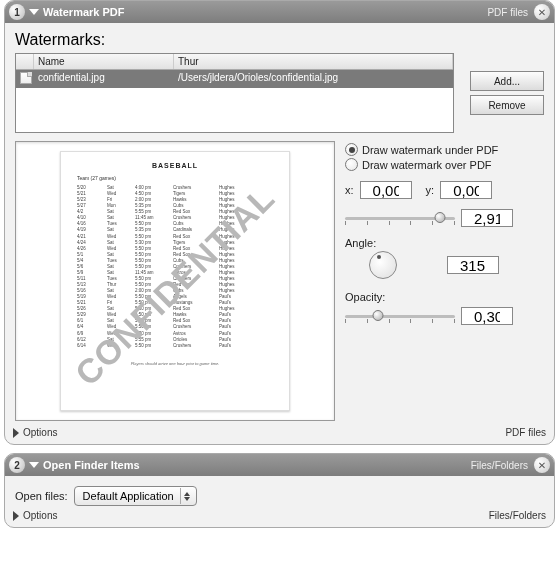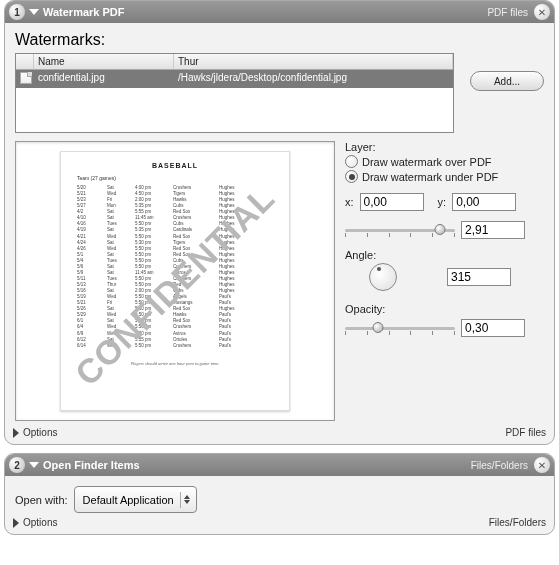--- a/index.html
+++ b/index.html
@@ -22,48 +22,48 @@
   .th { padding:2px 4px; border-right:1px solid #ccc; font-weight:normal; color:#222; }
   .th.icon-col { width:18px; border-right:1px solid #ccc; }
   .th.name-col { width:140px; }
   .th.path-col { flex:1; }
   .table-row { display:flex; background:#7a7a7a; color:#fff; }
   .td { padding:2px 4px; }
   .td.icon-col { width:18px; }
   .td.name-col { width:140px; }
   .td.path-col { flex:1; }
   .btn-stack { display:flex; flex-direction:column; gap:4px; width:74px; margin-top:18px; }
-  .aqua-btn { height:20px; border:1px solid #888; border-radius:10px; background:linear-gradient(#fdfdfd,#dcdcdc); font-size:10px; color:#222; display:flex; align-items:center; justify-content:center; cursor:pointer; }
+  .aqua-btn { height:20px; border:1px solid #888; border-radius:0; background:linear-gradient(#fdfdfd,#dcdcdc); font-size:10px; color:#222; display:flex; align-items:center; justify-content:center; cursor:pointer; }
   .main-row { display:flex; gap:10px; }
   .preview { width:320px; height:280px; background:#fff; border:1px solid #999; box-shadow: inset 0 1px 3px rgba(0,0,0,0.15); position:relative; overflow:hidden; display:flex; align-items:center; justify-content:center; }
   .page { width:230px; height:260px; background:#fff; border:1px solid #ddd; box-shadow:0 1px 2px rgba(0,0,0,0.2); position:relative; padding:10px 16px; }
   .page-title { text-align:center; font-size:7px; font-weight:bold; letter-spacing:1px; margin-bottom:6px; color:#222; }
   .page-sub { font-size:5px; color:#333; margin-bottom:4px; }
   .sched { font-size:4.5px; color:#444; line-height:1.35; column-gap:8px; }
   .sched-row { display:flex; gap:10px; }
   .sched-row span:nth-child(1){width:20px;} .sched-row span:nth-child(2){width:18px;} .sched-row span:nth-child(3){width:28px;} .sched-row span:nth-child(4){width:36px;} .sched-row span:nth-child(5){width:28px;}
   .footnote { font-size:4px; color:#666; text-align:center; margin-top:12px; font-style:italic; }
   .watermark { position:absolute; left:50%; top:52%; transform:translate(-50%,-50%) rotate(315deg); font-size:34px; color:#b8b8b8; font-weight:bold; letter-spacing:1px; pointer-events:none; }
   .controls { flex:1; font-size:11px; color:#222; }
   .controls .group { margin-bottom:10px; }
   .radio-row { display:flex; align-items:center; gap:4px; margin:2px 0; }
   .radio { width:13px; height:13px; border:1px solid #777; border-radius:50%; background:radial-gradient(circle at 4px 4px,#fff,#e5e5e5); display:inline-flex; align-items:center; justify-content:center; }
   .radio.selected::after { content:""; width:6px; height:6px; border-radius:50%; background:#444; }
   .field-row { display:flex; align-items:center; gap:6px; }
-  .num-input { width:64px; height:18px; border:1px solid #888; background:#fff; font-size:12px; padding:1px 3px; text-align:left; }
+  .num-input { width:52px; height:18px; border:1px solid #888; background:#fff; font-size:15px; padding:1px 12px; text-align:left; }
   .slider { width:110px; height:14px; position:relative; display:inline-block; }
   .slider-track { position:absolute; top:6px; left:0; right:0; height:3px; background:#bdbdbd; border-radius:2px; }
   .slider-ticks { position:absolute; top:10px; left:0; right:0; display:flex; justify-content:space-between; }
   .slider-ticks i { width:1px; height:4px; background:#888; display:block; }
   .slider-thumb { position:absolute; top:1px; width:11px; height:11px; border-radius:50%; background:radial-gradient(circle at 3px 3px,#fff,#aaa); border:1px solid #777; transform:translateX(-50%); }
   .dial { width:28px; height:28px; border-radius:50%; border:1px solid #888; background:radial-gradient(circle at 10px 10px,#fff,#ddd); position:relative; margin:2px 0 2px 24px; }
   .dial::after { content:""; position:absolute; width:4px; height:4px; border-radius:50%; background:#555; top:3px; left:7px; }
   .footer-row { display:flex; align-items:center; padding:2px 8px 6px 8px; font-size:10px; color:#333;justify-content:flex-end; }
   .footer-row .disclosure.right { border-left-color:#444; }
-  .select { display:inline-flex; align-items:center; border:1px solid #888; border-radius:4px; background:linear-gradient(#fff,#e8e8e8); height:27px; font-size:11px; padding:0 2px 0 8px; }
+  .select { display:inline-flex; align-items:center; border:1px solid #888; border-radius:4px; background:linear-gradient(#fff,#e8e8e8); height:20px; font-size:11px; padding:0 2px 0 8px; }
   .select-arrows { width:14px; height:16px; margin-left:6px; border-left:1px solid #aaa; display:flex; flex-direction:column; align-items:center; justify-content:center; gap:1px; }
   .sa-up { width:0; height:0; border-left:3px solid transparent; border-right:3px solid transparent; border-bottom:4px solid #444; }
   .sa-dn { width:0; height:0; border-left:3px solid transparent; border-right:3px solid transparent; border-top:4px solid #444; }
   .file-icon { width:12px; height:12px; background:linear-gradient(#fff,#eee); border:1px solid #aaa; display:inline-block; position:relative; }
   .file-icon::after { content:""; position:absolute; right:-1px; top:-1px; width:4px; height:4px; background:#ddd; border-left:1px solid #aaa; border-bottom:1px solid #aaa; }
 </style>
 </head>
 <body>
 
 <div class="workflow-action">
@@ -80,25 +80,26 @@
     <div class="table-wrap">
       <div class="table">
         <div class="table-head">
           <div class="th icon-col"></div>
           <div class="th name-col">Name</div>
           <div class="th path-col">Thur</div>
         </div>
         <div class="table-row">
           <div class="td icon-col"><span class="file-icon"></span></div>
           <div class="td name-col">confidential.jpg</div>
-          <div class="td path-col">/Hawks/jldera/Desktop/confidential.jpg</div>
+          <div class="td path-col">/Users/jldera/Orioles/confidential.jpg</div>
         </div>
       </div>
       <div class="btn-stack">
         <div class="aqua-btn">Add...</div>
+        <div class="aqua-btn">Remove</div>
       </div>
     </div>
 
     <div class="main-row">
       <div class="preview">
         <div class="page">
           <div class="page-title">BASEBALL</div>
           <div class="page-sub">Team (27 games)</div>
           <div class="sched" id="sched">
               <div class="sched-row">
@@ -291,28 +292,27 @@
                 <span>Paul's</span>
               </div>
             </div>
           <div class="footnote">Players should arrive one hour prior to game time.</div>
           <div class="watermark">CONFIDENTIAL</div>
         </div>
       </div>
 
       <div class="controls">
         <div class="group">
-          <div class="label">Layer:</div>
+          <div class="radio-row">
+            <span class="radio selected"></span>
+            <span>Draw watermark under PDF</span>
+          </div>
           <div class="radio-row">
             <span class="radio"></span>
             <span>Draw watermark over PDF</span>
-          </div>
-          <div class="radio-row">
-            <span class="radio selected"></span>
-            <span>Draw watermark under PDF</span>
           </div>
         </div>
 
         <div class="group">
           <div class="field-row" style="margin-top:4px;">
             <span>x:</span>
             <input class="num-input" value="0,00" style="">
             <span style="margin-left:8px;">y:</span>
             <input class="num-input" value="0,00" style="">
           </div>
@@ -377,21 +377,21 @@
   <div class="action-header">
     <div class="step-circle">2</div>
     <div class="disclosure"></div>
     <div class="title-text">Open Finder Items</div>
     <div class="spacer"></div>
     <div class="type-text">Files/Folders</div>
     <div class="close-btn">✕</div>
   </div>
   <div class="action-body" style="padding:10px 10px 2px 10px;">
     <div class="field-row">
-      <span class="label">Open with:</span>
+      <span class="label">Open files:</span>
       <span class="select">
         <span>Default Application</span>
         <span class="select-arrows">
           <span class="sa-up"></span>
             <span class="sa-dn"></span>
         </span>
       </span>
     </div>
   </div>
   <div class="footer-row">

